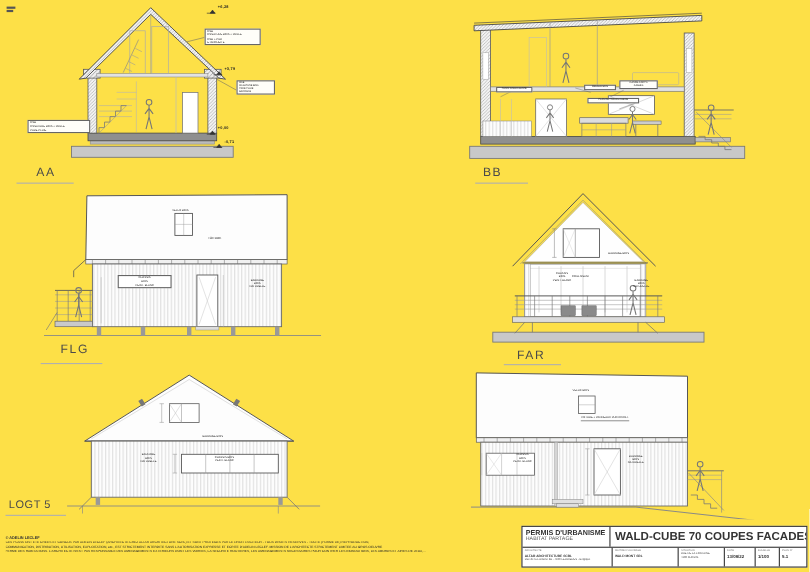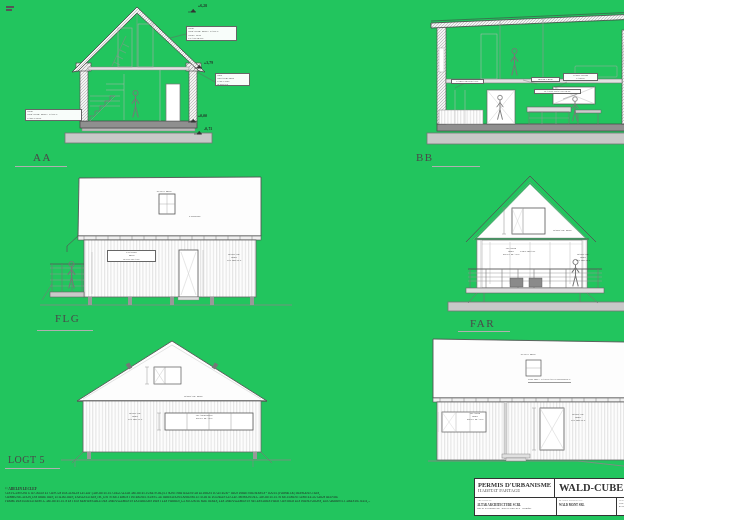--- a/index.html
+++ b/index.html
@@ -1,17 +1,17 @@
 <!DOCTYPE html>
 <html><head>
 <meta charset="utf-8">
 <style>
   html,body{margin:0;padding:0;background:#fff}
-  .stage{position:relative;width:624px;height:520px;background:#22c55e;
-         font-family:Liberation Serif, serif;color:#333;overflow:hidden}
+  .stage{position:relative;width:736px;height:520px;background:#fde047;
+         font-family:Liberation Sans, sans-serif;color:#333;overflow:hidden}
   svg.draw{position:absolute}
   .lbl{position:absolute;line-height:1.25;color:#222;white-space:nowrap}
   .box{border:1px solid #666;background:rgba(255,255,255,.97);padding:0px 1.5px;line-height:1.3}
   .c{text-align:center}
   .t22{font-size:2.2px}
   .t25{font-size:2.5px}
   .t28{font-size:2.8px}
   .lev{font-size:3.5px;font-weight:bold;letter-spacing:0.2px}
   .caption{position:absolute;font-size:11px;letter-spacing:1.5px;color:#4a4a4a}
   .caption.small{font-size:10px;letter-spacing:0.5px}
@@ -169,21 +169,21 @@
   </svg>
 
   <div class="lbl box t22 c" style="left:451px;top:79px;width:28px">PAROI COULISSANTE</div>
   <div class="lbl box t22 c" style="left:531px;top:77px;width:24px">MEUBLE BOIS</div>
   <div class="lbl box t22 c" style="left:563px;top:73px;width:30px">
     <div>GARDE-CORPS</div>
     <div>CABLES</div>
   </div>
   <div class="lbl box t22 c" style="left:534px;top:89px;width:42px">PLAN DE TRAVAIL CHENE</div>
 
-  <div class="caption" style="left:416px;top:151px">BB</div>
+  <div class="caption" style="left:439px;top:151px">BB</div>
   <div class="hline" style="left:432px;top:166px;width:48px"></div>
 
   <svg class="draw" style="left:40px;top:172px" width="252" height="146" viewBox="0 0 252 146">
     <path d="M0,133 H252" stroke="#888" stroke-width="0.8"></path>
     <polygon points="39,6 221,5 221,64 38,64" fill="#fdfdfd" stroke="#555" stroke-width="0.9"></polygon>
     <rect x="38" y="64" width="183" height="4" fill="#f0f0f0" stroke="#555" stroke-width="0.6"></rect>
     <path d="M44,64v4M56,64v4M68,64v4M80,64v4M92,64v4M104,64v4M116,64v4M128,64v4M140,64v4M152,64v4M164,64v4M176,64v4M188,64v4M200,64v4M212,64v4" stroke="#777" stroke-width="0.5"></path>
     <path d="M38,64 L27,74 L27,80" stroke="#555" stroke-width="0.7" fill="none"></path>
     <rect x="44" y="68" width="172" height="57" fill="url(#sid)" stroke="#666" stroke-width="0.8"></rect>
     <rect x="139" y="78" width="19" height="47" fill="#fff" stroke="#555" stroke-width="0.8"></rect>

